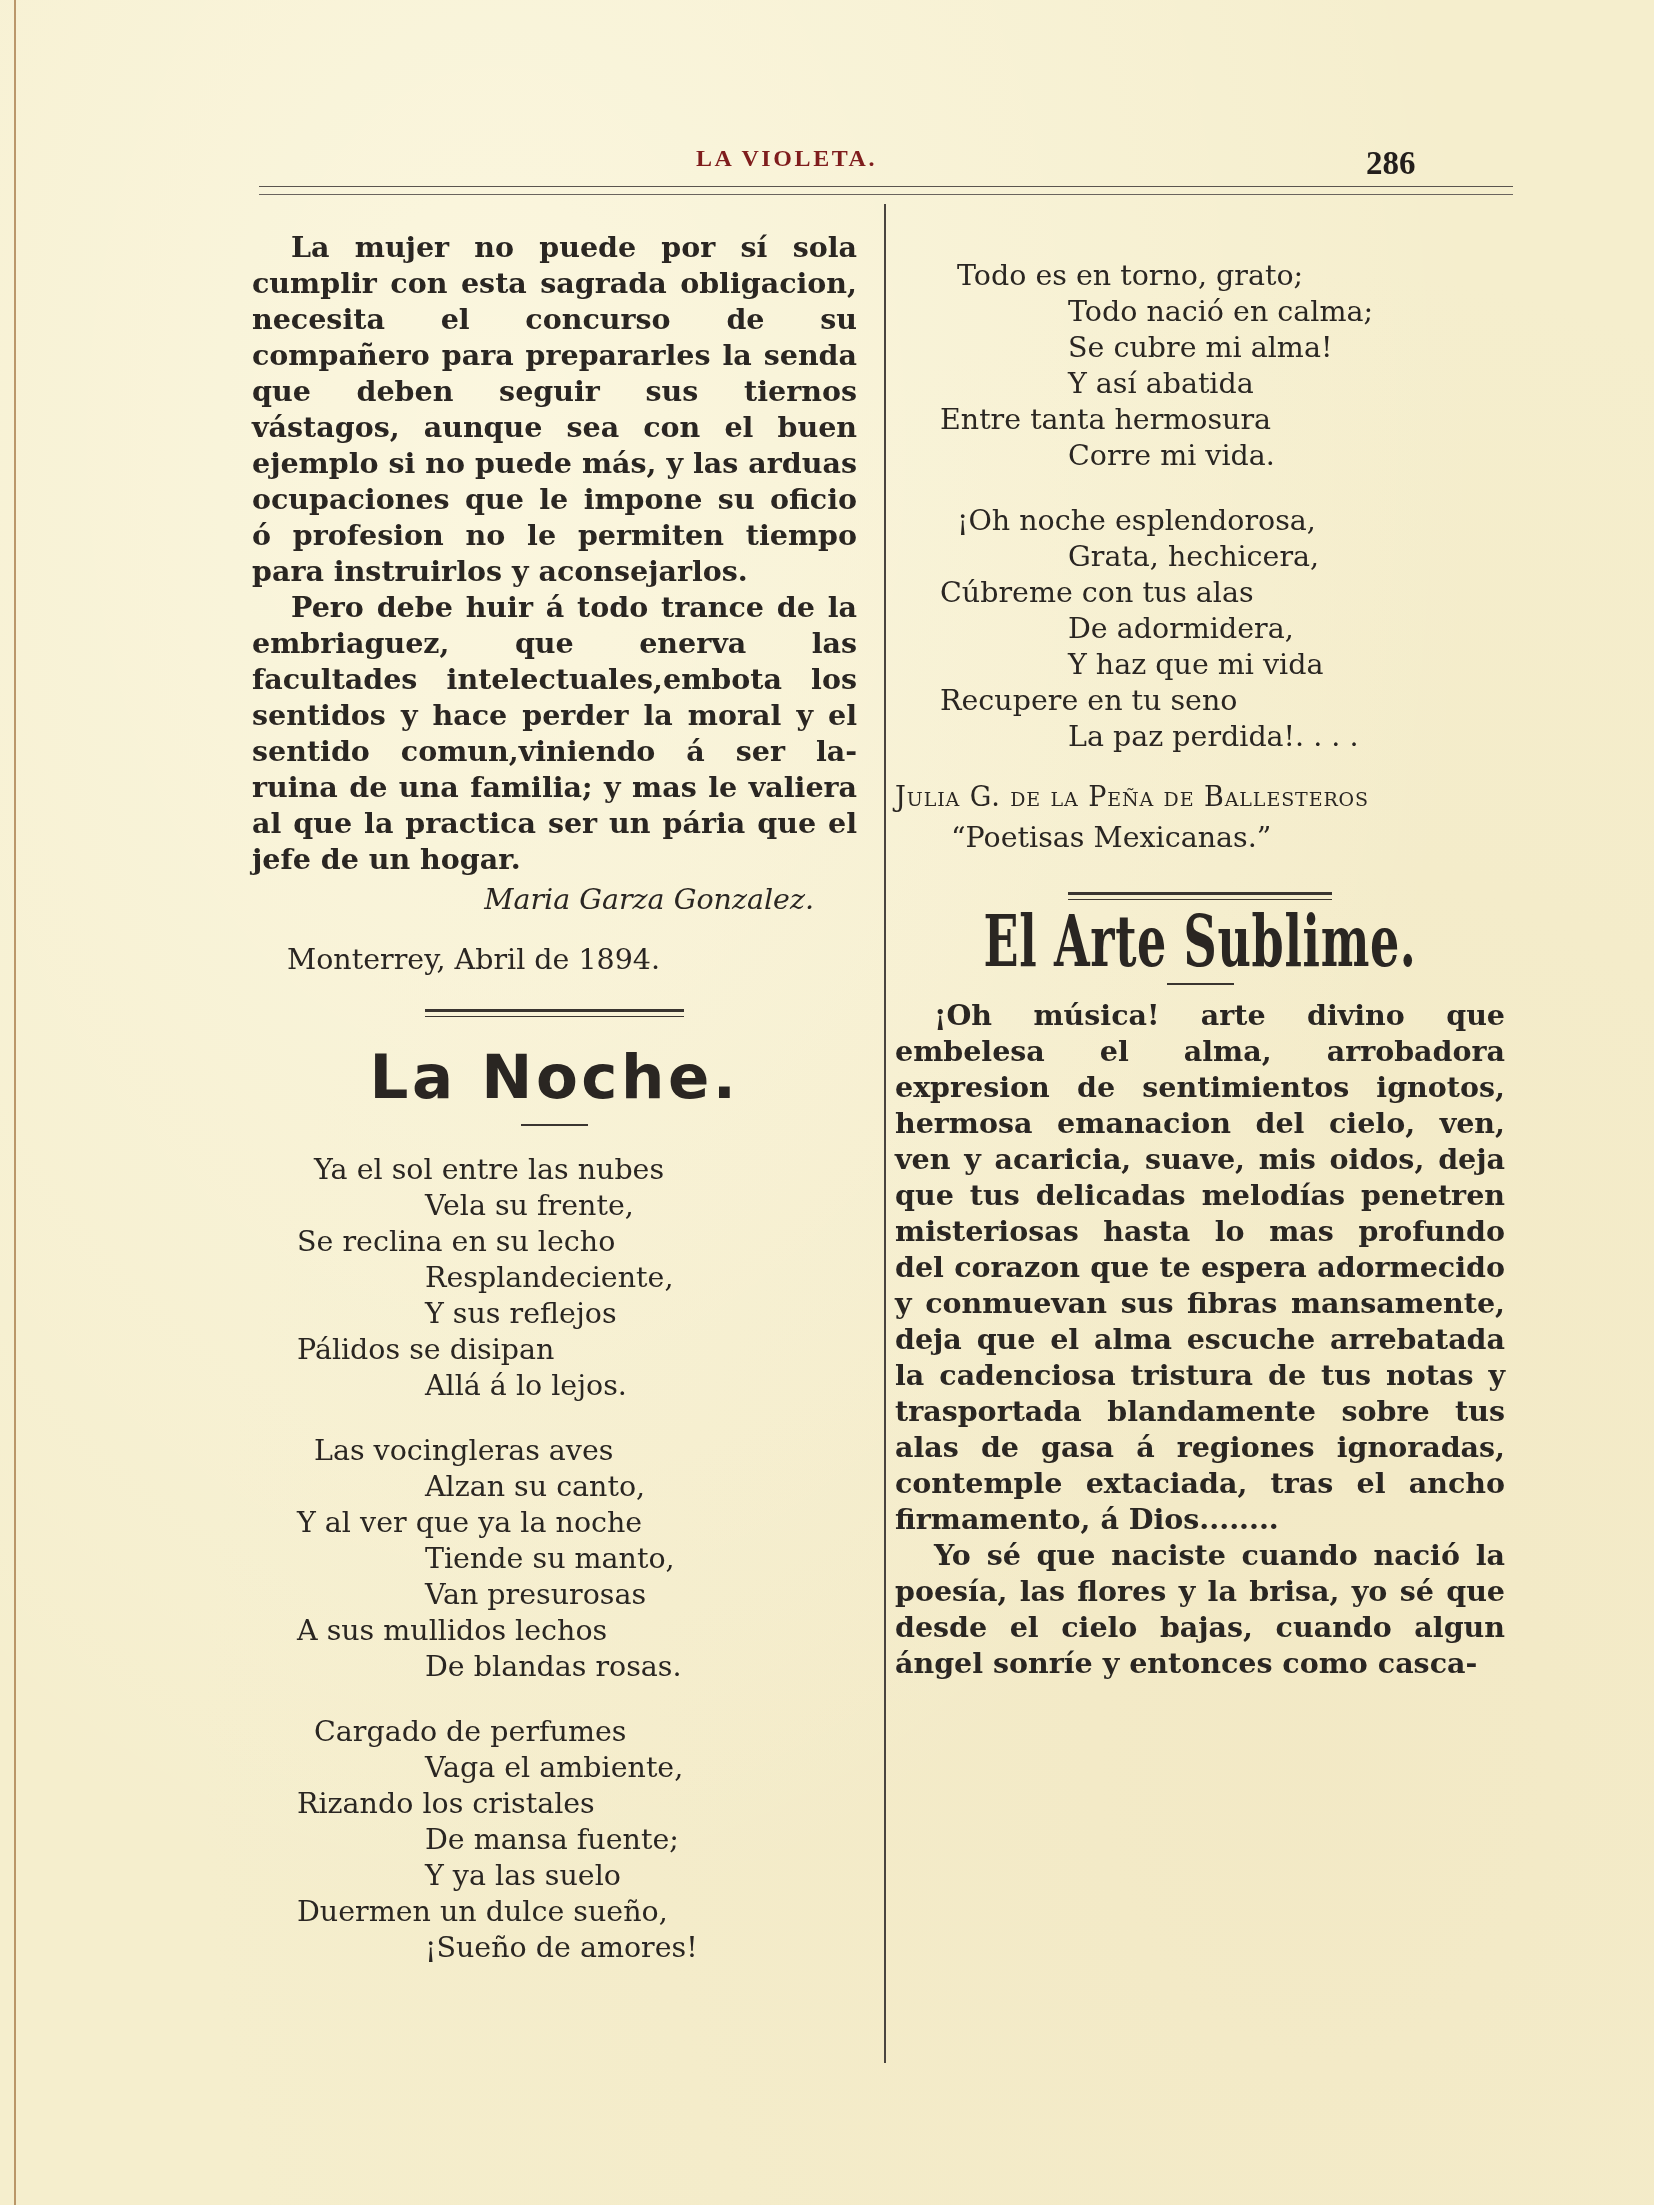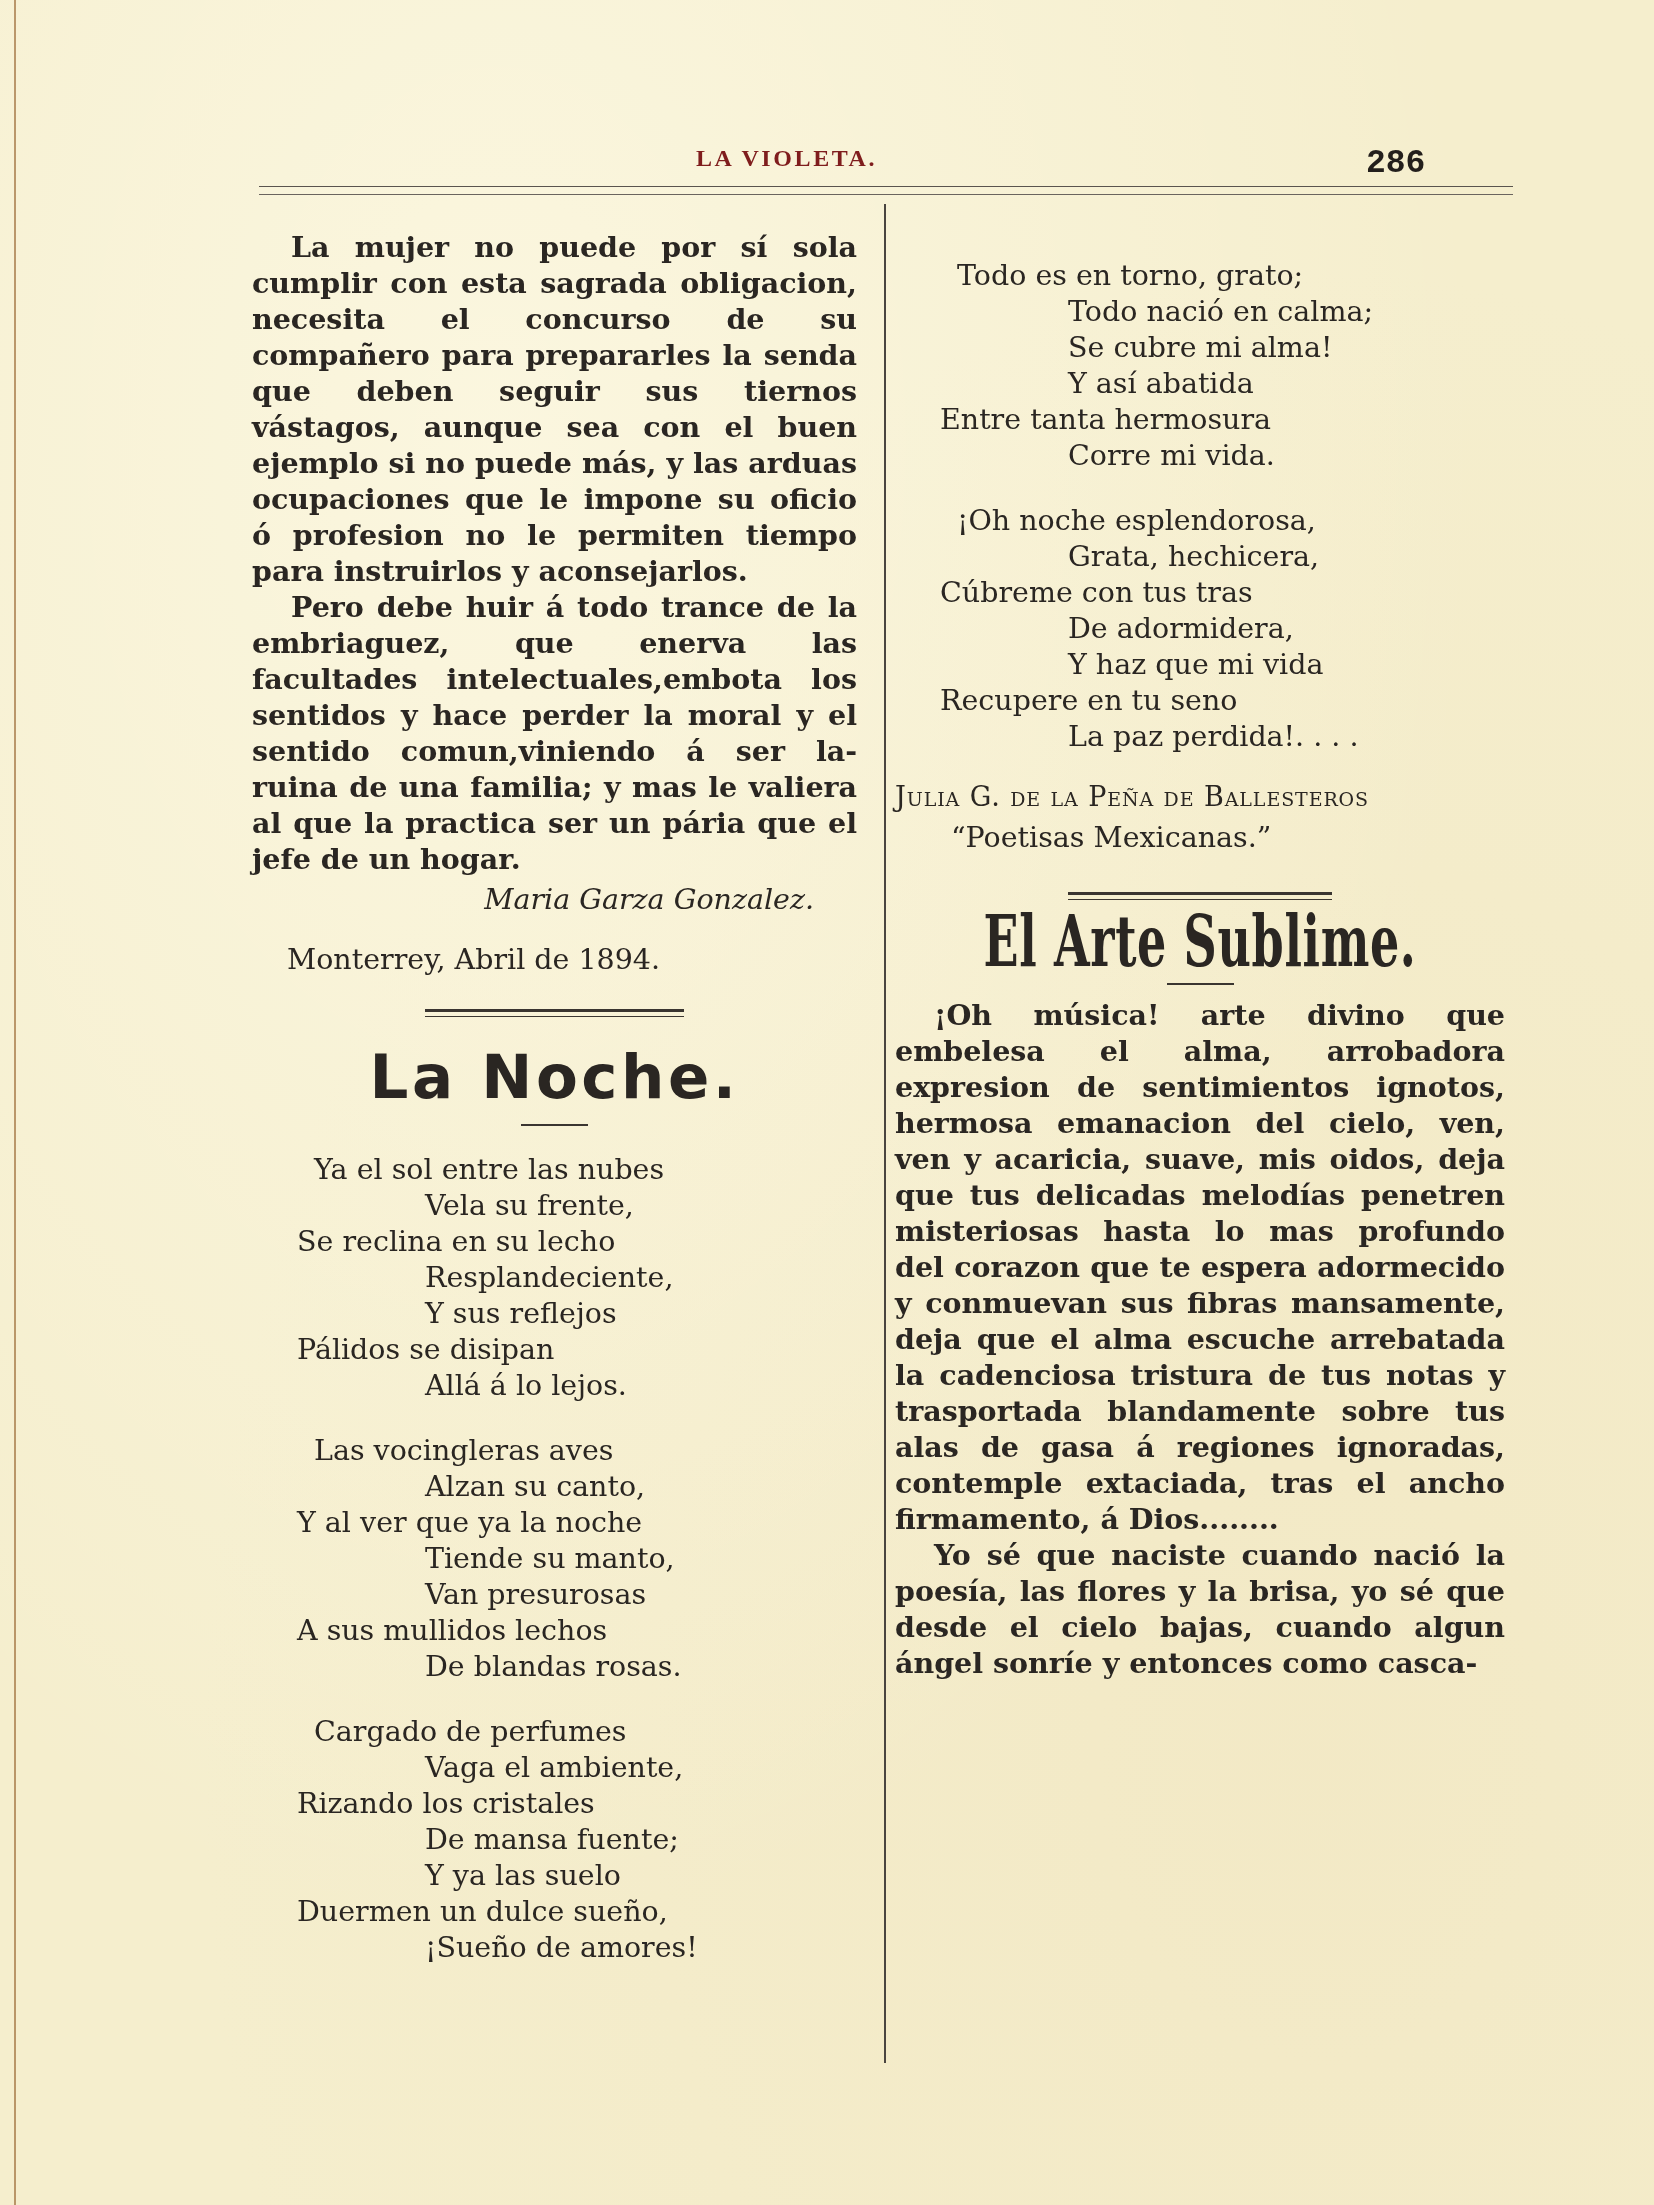--- a/index.html
+++ b/index.html
@@ -24,21 +24,21 @@
   .header {
     position: absolute; left: 259px; top: 138px; width: 1254px; height: 52px;
   }
   .header .title {
     position: absolute; left: 437px; top: 7px;
     font-family: "Liberation Serif", serif; font-weight: bold;
     font-size: 24px; letter-spacing: 2.6px; color: #7f1d1d;
   }
   .header .pageno {
     position: absolute; left: 1107px; top: 7px;
-    font-family: Liberation Mono, monospace; font-weight: bold;
+    font-family: Liberation Serif, serif; font-weight: bold;
     font-size: 33px; color: #231f1c;
   }
   .header-rule {
     position: absolute; left: 259px; top: 186px; width: 1254px; height: 7px;
     border-top: 1.7px solid #5a544e; border-bottom: 1.7px solid #6a645e;
   }
   .col-divider {
     position: absolute; left: 884px; top: 204px; width: 1.7px; height: 1859px;
     background: #4a4540;
   }
@@ -149,21 +149,21 @@
         <li class="i1">Todo nació en calma;</li>
         <li class="i1">Se cubre mi alma!</li>
         <li class="i1">Y así abatida</li>
         <li class="h">Entre tanta hermosura</li>
         <li class="i1">Corre mi vida.</li>
       </ul>
       <div class="stanza-gap"></div>
       <ul class="poem">
         <li class="i0">¡Oh noche esplendorosa,</li>
         <li class="i1">Grata, hechicera,</li>
-        <li class="h">Cúbreme con tus tras</li>
+        <li class="h">Cúbreme con tus alas</li>
         <li class="i1">De adormidera,</li>
         <li class="i1">Y haz que mi vida</li>
         <li class="h">Recupere en tu seno</li>
         <li class="i1">La paz perdida!. . . .</li>
       </ul>
     </div>
   <div class="author-caps">Julia G. de la Peña de Ballesteros</div>
   <div class="source">“Poetisas Mexicanas.”</div>
   <div class="right-rule"></div>
   <div class="title-arte">El Arte Sublime.</div>

